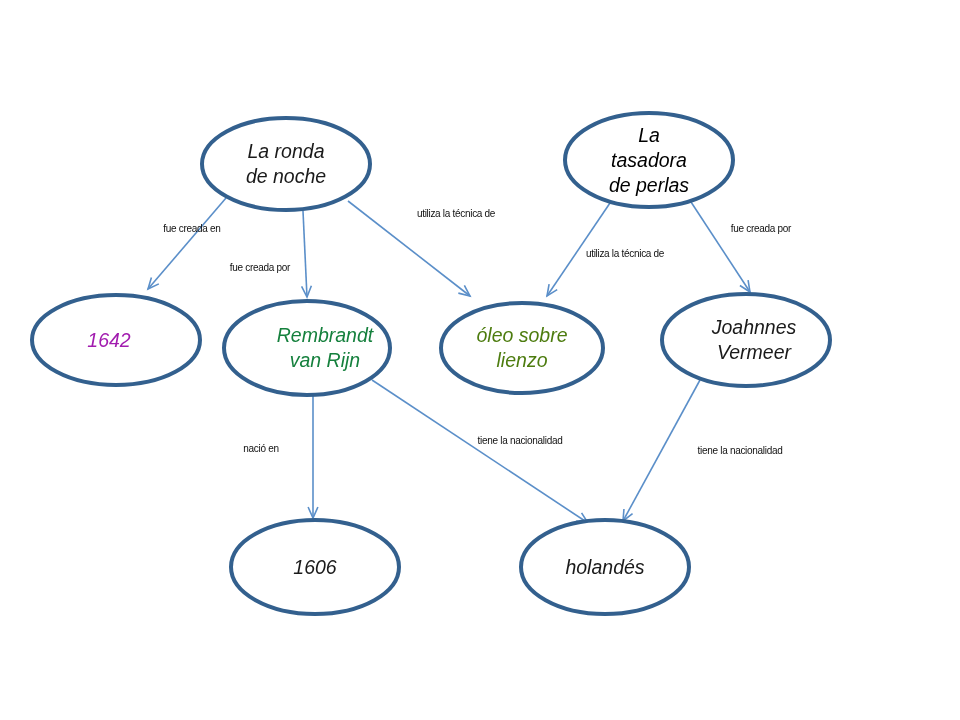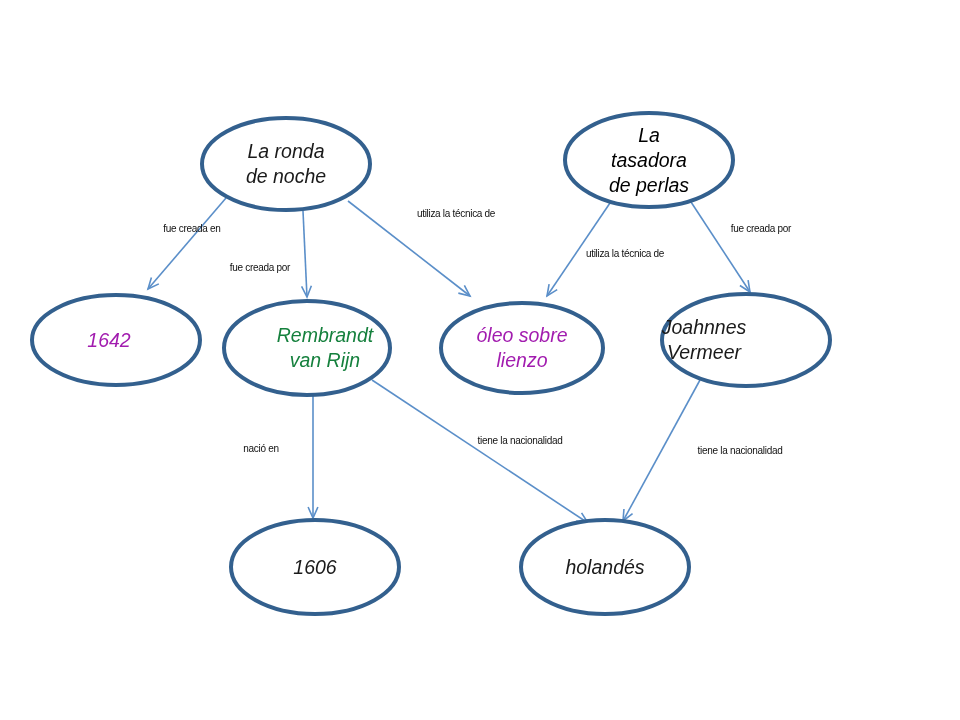--- a/index.html
+++ b/index.html
@@ -118,23 +118,23 @@
 
   <div id="node-labels">
       <div class="node-label" style="left: 286px; top: 164px; color: rgb(26, 26, 26);">La ronda
 de noche</div>
       <div class="node-label" style="left: 649px; top: 160px; color: #000000;">La
 tasadora
 de perlas</div>
       <div class="node-label" style="left: 109px; top: 340px; color: #a21caf;">1642</div>
       <div class="node-label" style="left: 325px; top: 348px; color: #15803d;">Rembrandt
 van Rijn</div>
-      <div class="node-label" style="left: 522px; top: 348px; color: #a21caf;">óleo sobre
+      <div class="node-label" style="left: 522px; top: 348px; color: #4d7c0f;">óleo sobre
 lienzo</div>
-      <div class="node-label" style="left: 704px; top: 340px; color: rgb(26, 26, 26);">Joahnnes
+      <div class="node-label" style="left: 754px; top: 340px; color: rgb(26, 26, 26);">Joahnnes
 Vermeer</div>
       <div class="node-label" style="left: 315px; top: 567px; color: rgb(26, 26, 26);">1606</div>
       <div class="node-label" style="left: 605px; top: 567px; color: rgb(26, 26, 26);">holandés</div>
     </div>
   <div id="edge-labels">
       <div class="edge-label" style="left: 152px; top: 228px; margin-left: 40px;">fue creada en</div>
       <div class="edge-label" style="left: 260px; top: 267px;">fue creada por</div>
       <div class="edge-label" style="left: 456px; top: 213px;">utiliza la técnica de</div>
       <div class="edge-label" style="left: 625px; top: 253px;">utiliza la técnica de</div>
       <div class="edge-label" style="left: 761px; top: 228px;">fue creada por</div>

